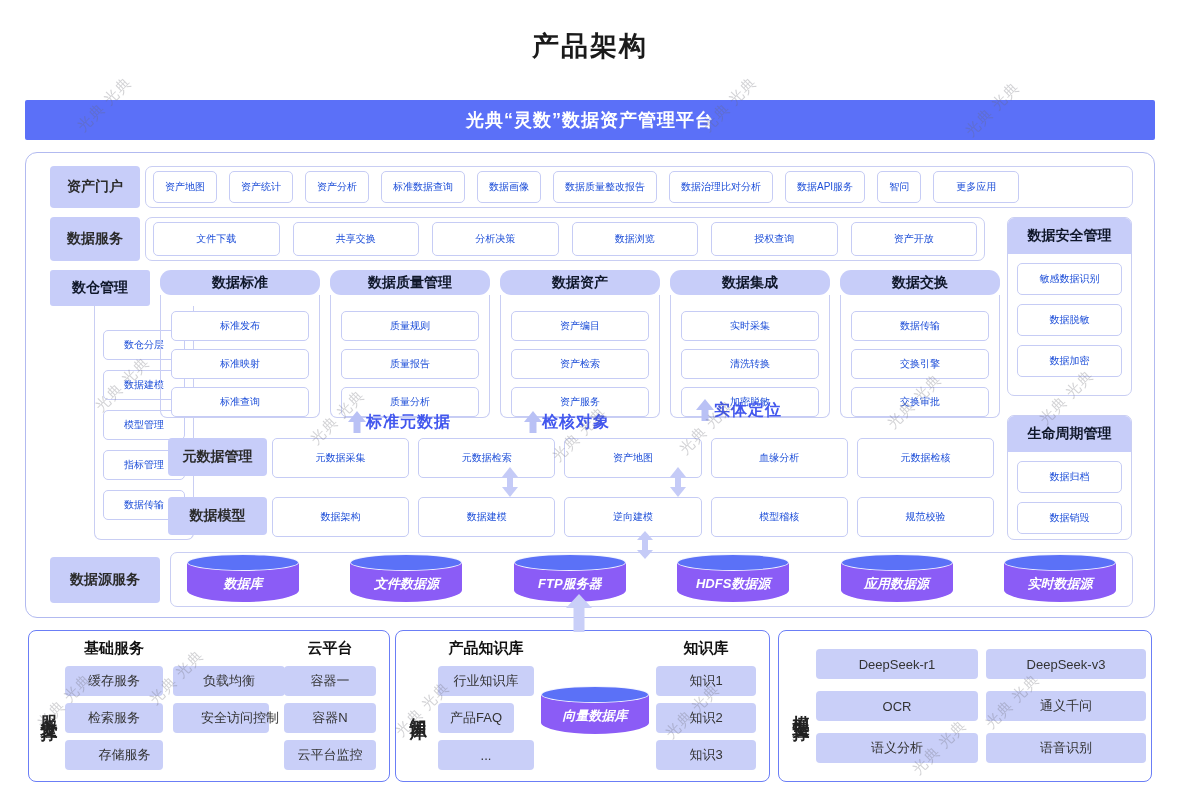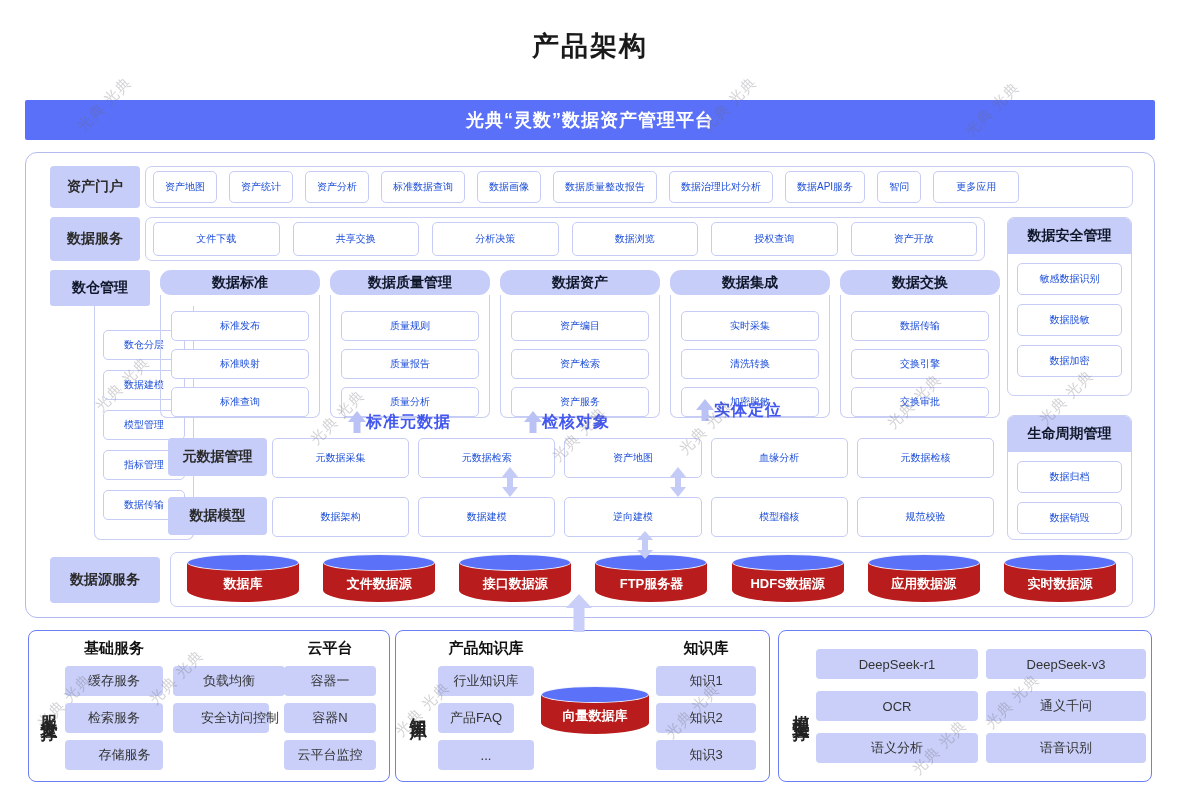--- a/index.html
+++ b/index.html
@@ -47,22 +47,22 @@
   .flow .txt{font-size:16px;font-weight:bold;color:#4257ee;letter-spacing:1px;}
   
   .mrow-items{display:flex;gap:9px;width:722px;height:38px;}
   .mrow-items .pill{flex:1;height:38px;}
   
   .rpanel{border:1px solid #c9cef3;border-radius:7px;background:#fff;overflow:hidden;}
   .rpanel .hdr-bar{height:36px;border-radius:3px 3px 0 0;}
   .rpanel .pill{height:30px;margin:9px 9px 0 9px;}
   
   .ds-wrap{left:170px;top:552px;width:963px;height:55px;display:flex;justify-content:space-between;align-items:flex-start;padding:0 16px;}
-  .cyl{position:relative;width:112px;height:40px;background:#b91c1c;margin-top:9px;
-       border-radius:0 0 56px 56px / 0 0 12px 12px;}
+  .cyl{position:relative;width:112px;height:40px;background:#8b5cf6;margin-top:9px;
+       border-radius:0 0 56px 56px / 0 0 12px 12px;font-style:italic;}
   .cyl::before{content:"";position:absolute;top:-8px;left:0;width:100%;height:17px;background:#5b71f7;
        border:1.5px solid rgba(255,255,255,.9);border-radius:50%;box-sizing:border-box;}
   .cyl span{position:absolute;left:0;right:0;top:13px;text-align:center;color:#fff;font-weight:bold;font-size:13px;z-index:1;}
   
   .bpanel{border:1.5px solid #6b7ef6;border-radius:8px;background:#fff;}
   .vlabel{writing-mode:vertical-rl;text-orientation:upright;font-size:17px;font-weight:bold;color:#222;
           letter-spacing:3px;display:flex;align-items:center;justify-content:center;}
   .bp-hdr{font-size:15px;font-weight:bold;color:#111;text-align:center;}
   .fill-item.cell{height:30px;}
   
@@ -231,23 +231,20 @@
     </svg>
 </div>
 
 <div class="abs side-label" style="left:50px;top:557px;width:110px;height:46px;z-index:2;">数据源服务</div>
 <div class="abs wrap-box ds-wrap">
   <div class="cyl">
       <span>数据库</span>
     </div>
   <div class="cyl">
       <span>文件数据源</span>
-    </div>
-  <div class="cyl">
-      <span>接口数据源</span>
     </div>
   <div class="cyl">
       <span>FTP服务器</span>
     </div>
   <div class="cyl">
       <span>HDFS数据源</span>
     </div>
   <div class="cyl">
       <span>应用数据源</span>
     </div>

